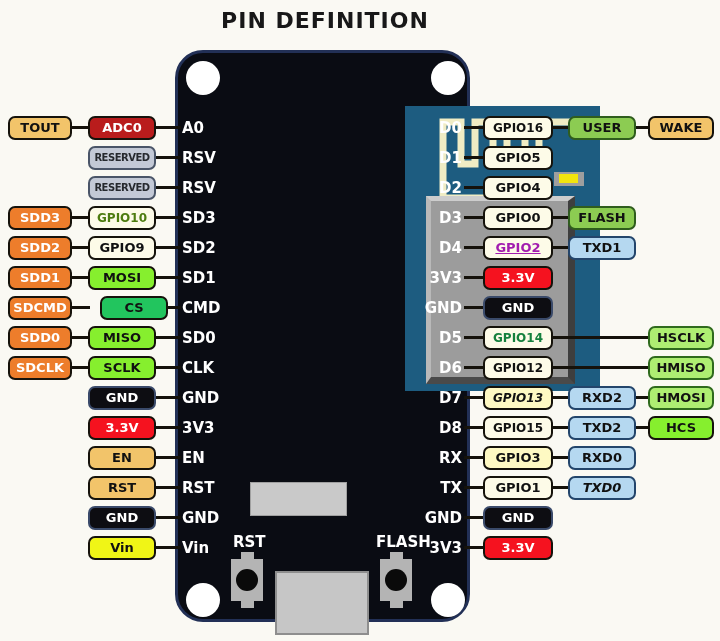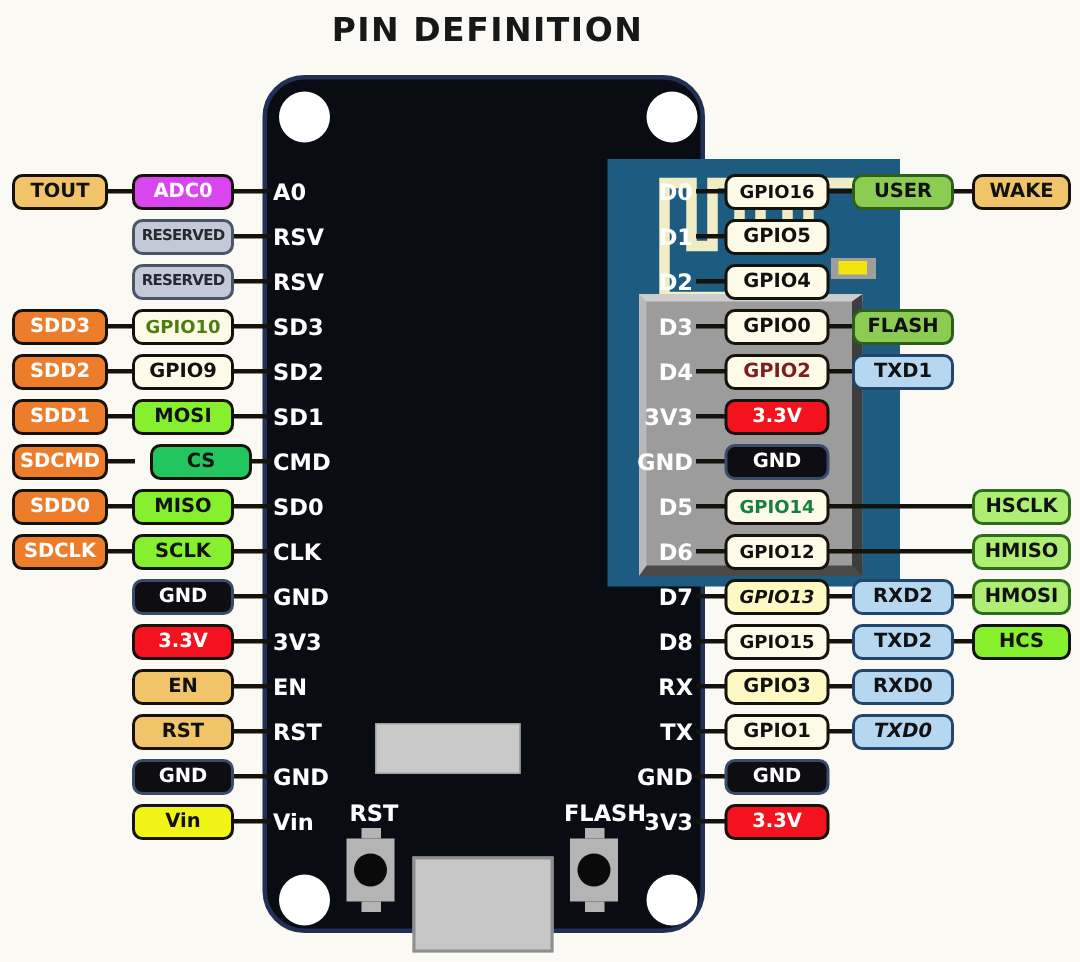--- a/index.html
+++ b/index.html
@@ -114,21 +114,21 @@
     <div class="cap"></div>
   </div>
   <div class="tab"></div>
 </div>
 
 <div class="usb"></div>
 
 <div id="rows-layer">
     <div class="pinlab" style="left: 182px; top: 118px;">A0</div>
     <div class="wire" style="left: 154px; top: 126px; width: 27px;"></div>
-    <div class="badge" style="left: 88px; top: 116px; width: 68px; background: #d946ef; border-color: rgb(21, 18, 11); color: rgb(255, 255, 255);">ADC0</div>
+    <div class="badge" style="left: 88px; top: 116px; width: 68px; background: #b91c1c; border-color: rgb(21, 18, 11); color: rgb(255, 255, 255);">ADC0</div>
     <div class="wire" style="left: 70px; top: 126px; width: 20px;"></div>
     <div class="badge" style="left: 8px; top: 116px; width: 64px; background: rgb(242, 196, 106); border-color: rgb(21, 18, 11); color: rgb(17, 17, 17);">TOUT</div>
     <div class="pinlab" style="left: 182px; top: 148px;">RSV</div>
     <div class="wire" style="left: 154px; top: 156px; width: 27px;"></div>
     <div class="badge tiny" style="left: 88px; top: 146px; width: 68px; background: rgb(195, 201, 214); border-color: rgb(74, 85, 104); color: rgb(38, 41, 46);">RESERVED</div>
     <div class="pinlab" style="left: 182px; top: 178px;">RSV</div>
     <div class="wire" style="left: 154px; top: 186px; width: 27px;"></div>
     <div class="badge tiny" style="left: 88px; top: 176px; width: 68px; background: rgb(195, 201, 214); border-color: rgb(74, 85, 104); color: rgb(38, 41, 46);">RESERVED</div>
     <div class="pinlab" style="left: 182px; top: 208px;">SD3</div>
     <div class="wire" style="left: 154px; top: 216px; width: 27px;"></div>
@@ -191,21 +191,21 @@
     <div class="pinlab right" style="left: 398px; top: 178px;">D2</div>
     <div class="wire" style="left: 464px; top: 186px; width: 21px;"></div>
     <div class="badge" style="left: 483px; top: 176px; width: 70px; background: rgb(253, 251, 232); border-color: rgb(21, 18, 11); color: rgb(17, 17, 17);">GPIO4</div>
     <div class="pinlab right" style="left: 398px; top: 208px;">D3</div>
     <div class="wire" style="left: 464px; top: 216px; width: 21px;"></div>
     <div class="badge" style="left: 483px; top: 206px; width: 70px; background: rgb(253, 251, 232); border-color: rgb(21, 18, 11); color: rgb(17, 17, 17);">GPIO0</div>
     <div class="wire" style="left: 551px; top: 216px; width: 19px;"></div>
     <div class="badge" style="left: 568px; top: 206px; width: 68px; background: rgb(140, 204, 82); border-color: rgb(47, 93, 29); color: rgb(17, 17, 17);">FLASH</div>
     <div class="pinlab right" style="left: 398px; top: 238px;">D4</div>
     <div class="wire" style="left: 464px; top: 246px; width: 21px;"></div>
-    <div class="badge" style="left: 483px; top: 236px; width: 70px; background: rgb(253, 251, 232); border-color: rgb(21, 18, 11); color: #7f1d1d;">GPIO2</div>
+    <div class="badge" style="left: 483px; top: 236px; width: 70px; background: rgb(253, 251, 232); border-color: rgb(21, 18, 11); color: #a21caf; text-decoration: underline;">GPIO2</div>
     <div class="wire" style="left: 551px; top: 246px; width: 19px;"></div>
     <div class="badge" style="left: 568px; top: 236px; width: 68px; background: rgb(181, 216, 240); border-color: rgb(35, 69, 107); color: rgb(17, 17, 17);">TXD1</div>
     <div class="pinlab right" style="left: 398px; top: 268px;">3V3</div>
     <div class="wire" style="left: 464px; top: 276px; width: 21px;"></div>
     <div class="badge" style="left: 483px; top: 266px; width: 70px; background: rgb(245, 18, 31); border-color: rgb(21, 18, 11); color: rgb(255, 255, 255);">3.3V</div>
     <div class="pinlab right" style="left: 398px; top: 298px;">GND</div>
     <div class="wire" style="left: 464px; top: 306px; width: 21px;"></div>
     <div class="badge" style="left: 483px; top: 296px; width: 70px; background: rgb(13, 13, 18); border-color: rgb(58, 74, 106); color: rgb(255, 255, 255);">GND</div>
     <div class="pinlab right" style="left: 398px; top: 328px;">D5</div>
     <div class="wire" style="left: 464px; top: 336px; width: 21px;"></div>

